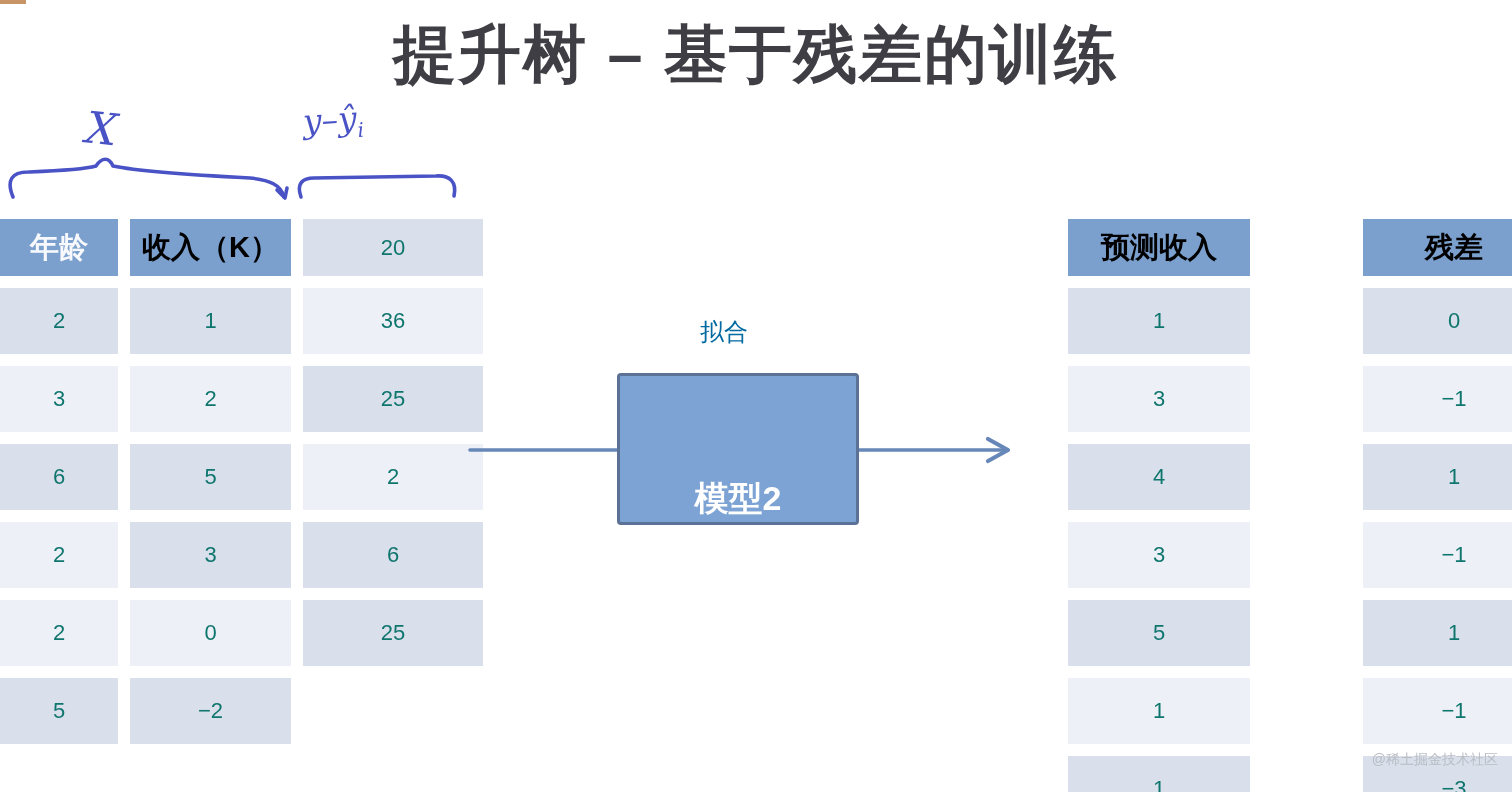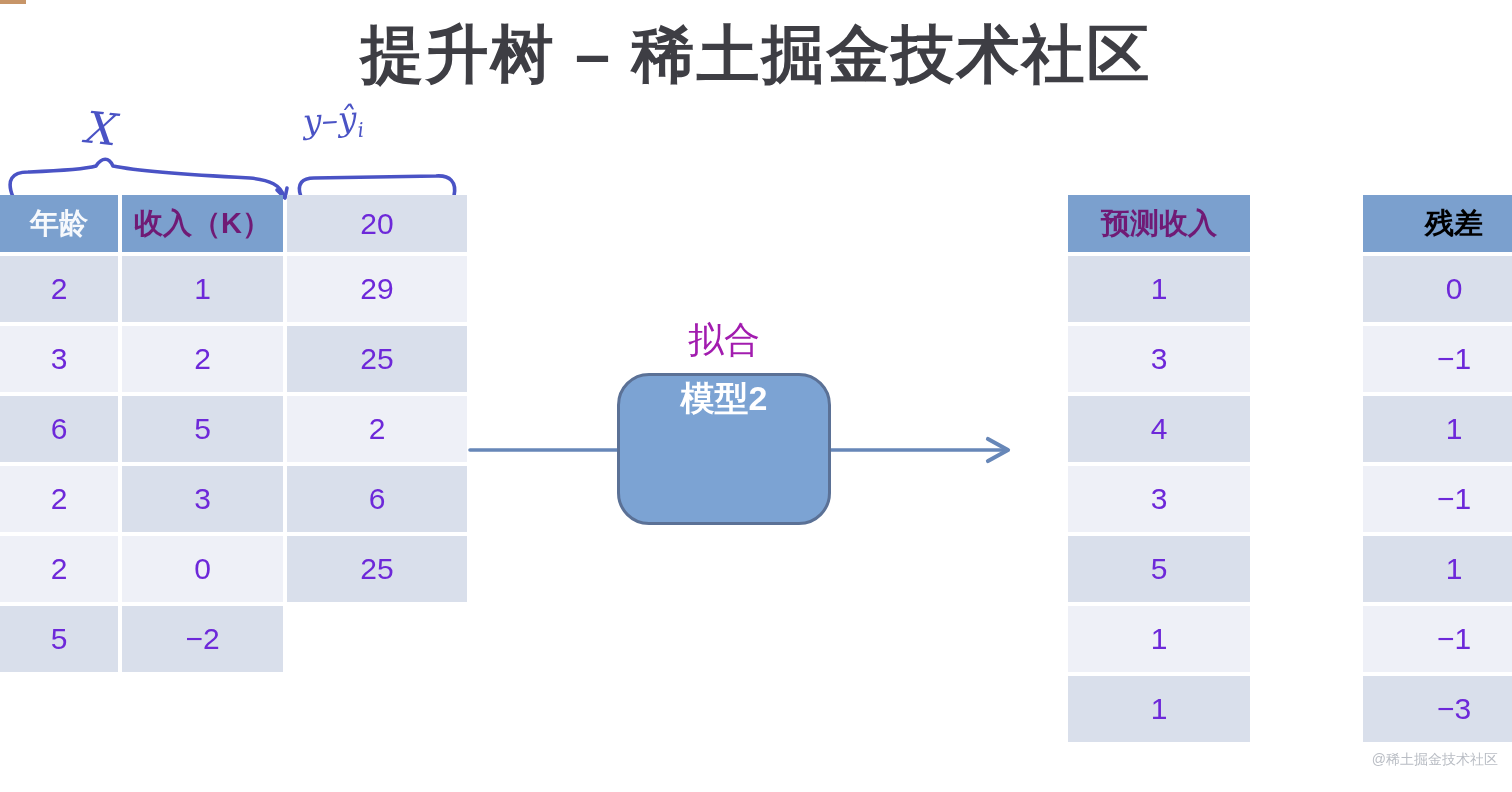--- a/index.html
+++ b/index.html
@@ -26,72 +26,72 @@
     font-size:44px; color:#4a53c5; transform:rotate(6deg);
   }
   .hand-formula {
     position:absolute; left:303px; top:100px;
     font-family:"DejaVu Serif", serif; font-style:italic;
     font-size:33px; color:#4a53c5; transform:rotate(-4deg);
   }
   .hand-formula sub { font-size:20px; }
   
   .grid-table {
-    position:absolute; display:grid; gap:4px;
+    position:absolute; display:grid; gap:12px;margin-top:24px;
   }
   .main-table {
     left:0; top:195px; width:467px; height:547px;
     grid-template-columns:118px 161px 180px;
     grid-template-rows:57px repeat(7,66px);
   }
   .side-table {
     top:195px; width:182px; height:547px;
     grid-template-columns:182px;
     grid-template-rows:57px repeat(7,66px);
     padding-left:38px;
   }
   .pred-table { left:1030px; }
   .res-table  { left:1325px; }
   .cell {
     display:flex; align-items:center; justify-content:center;
-    font-size:30px; color:#6d28d9;
+    font-size:22px; color:#0f766e;
   }
   .th {
     background:#7ba0ce; color:#f7f9fc;
     font-size:29px; font-weight:700;
   }
-  .th-income   { color:#701a75; }
+  .th-income   { color:#000000; }
   .th-residual { color:#000000; }
   .row-dark  { background:#d9dfeb; }
   .row-light { background:#eef0f7; }
   
   .arrow-svg { position:absolute; left:0; top:0; width:1512px; height:792px; pointer-events:none; }
   .fit-label {
     position:absolute; left:617px; top:316px; width:214px;
-    text-align:center; font-size:36px; color:#a21caf;
+    text-align:center; font-size:24px; color:#0369a1;
   }
   .model-box {
-    position:absolute; left:617px; top:373px; width:214px; height:152px;
-    background:#7ca3d3; border:3px solid#5b7196; border-radius:32px;
-    display:flex; align-items:flex-start; justify-content:center;
+    position:absolute; left:617px; top:373px; width:242px; height:152px;
+    background:#7ca3d3; border:3px solid#5b7196; border-radius:4px;
+    display:flex; align-items:flex-end; justify-content:center;
   }
   .model-box span { color:#ffffff; font-size:34px; font-weight:700; }
   .watermark {
     position:absolute; right:14px; top:751px;
     font-size:14px; color:#b9bdc4;
   }
 </style>
 </head>
 <body>
 
 <div class="page">
 
   <div class="corner-strip"></div>
 
-  <h1 class="title">提升树 – 稀土掘金技术社区</h1>
+  <h1 class="title">提升树 – 基于残差的训练</h1>
 
   <svg class="hand-svg" viewBox="0 0 470 210">
     <g fill="none" stroke="#4a53c5" stroke-width="3.6" stroke-linecap="round" stroke-linejoin="round">
 
       <path d="M 13 197 C 6 180, 12 172, 28 172 C 54 171, 82 170, 96 166 C 102 157, 109 157, 113 166 C 142 172, 212 176, 250 178 C 270 180, 281 185, 284 197"></path>
       <path d="M 277 190 L 285 198 L 287 188"></path>
 
       <path d="M 301 197 C 296 183, 303 178, 314 178 L 436 176 C 450 175, 457 182, 454 196"></path>
     </g>
   </svg>
@@ -99,21 +99,21 @@
   <div class="hand-formula"><span>y–ŷ</span><sub>i</sub></div>
 
   <div class="grid-table main-table">
     <div class="cell th">年龄</div>
     <div class="cell th th-income">收入（K）</div>
 
     <div class="cell row-dark">20</div>
     <div class="cell row-dark">2</div>
     <div class="cell row-dark">1</div>
 
-    <div class="cell row-light">29</div>
+    <div class="cell row-light">36</div>
     <div class="cell row-light">3</div>
     <div class="cell row-light">2</div>
 
     <div class="cell row-dark">25</div>
     <div class="cell row-dark">6</div>
     <div class="cell row-dark">5</div>
 
     <div class="cell row-light">2</div>
     <div class="cell row-light">2</div>
 

